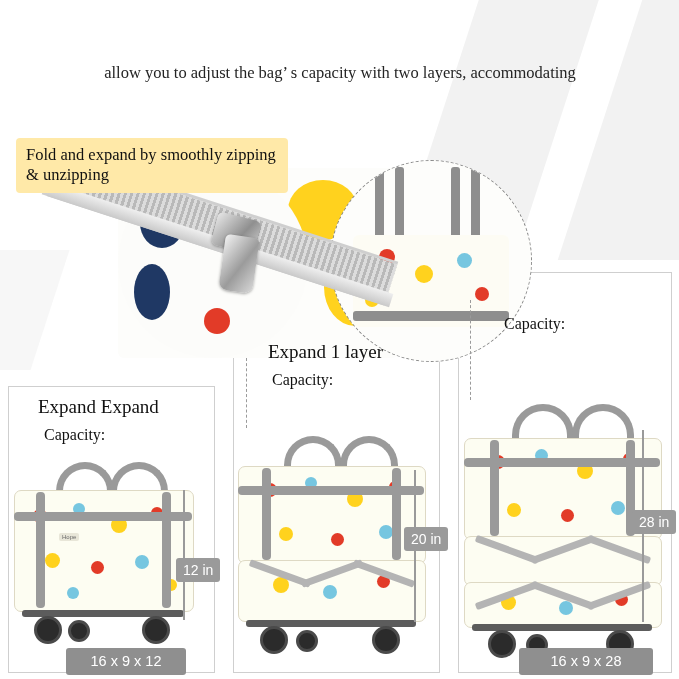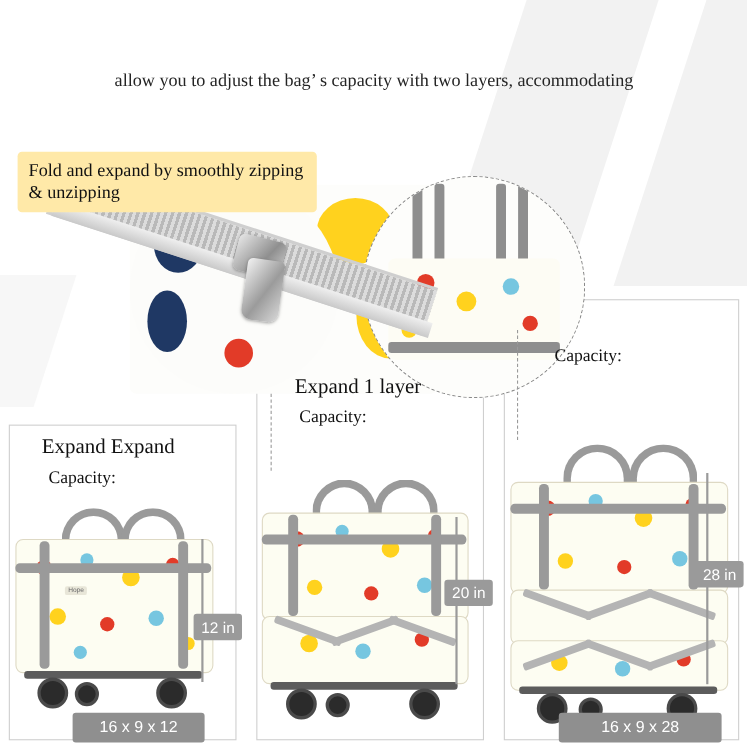--- a/index.html
+++ b/index.html
@@ -373,18 +373,18 @@
     <div class="zigline" style="left:66px;top:192px;width:66px;transform:rotate(20deg);"></div>
     <div class="zigline" style="left:122px;top:192px;width:66px;transform:rotate(-20deg);"></div>
     <div class="footbar" style="left:8px;top:224px;width:180px;"></div>
     <div class="wheel" style="left:24px;top:230px;"></div>
     <div class="wheel small" style="left:62px;top:234px;"></div>
     <div class="wheel" style="left:142px;top:230px;"></div>
   </div>
 
   <div class="dimbar" style="left:642px;top:430px;width:2px;height:192px;"></div>
   <div class="dimbox" style="left:632px;top:510px;">28 in</div>
-  <div class="bottombox" style="left:508px;top:648px;width:148px;">16 x 9 x 28</div>
+  <div class="bottombox" style="left:519px;top:648px;width:134px;">16 x 9 x 28</div>
 
   <div class="dash" style="left:246px;top:358px;height:70px;"></div>
   <div class="dash" style="left:470px;top:300px;height:100px;"></div>
 
 </div>
 
 </body></html>

